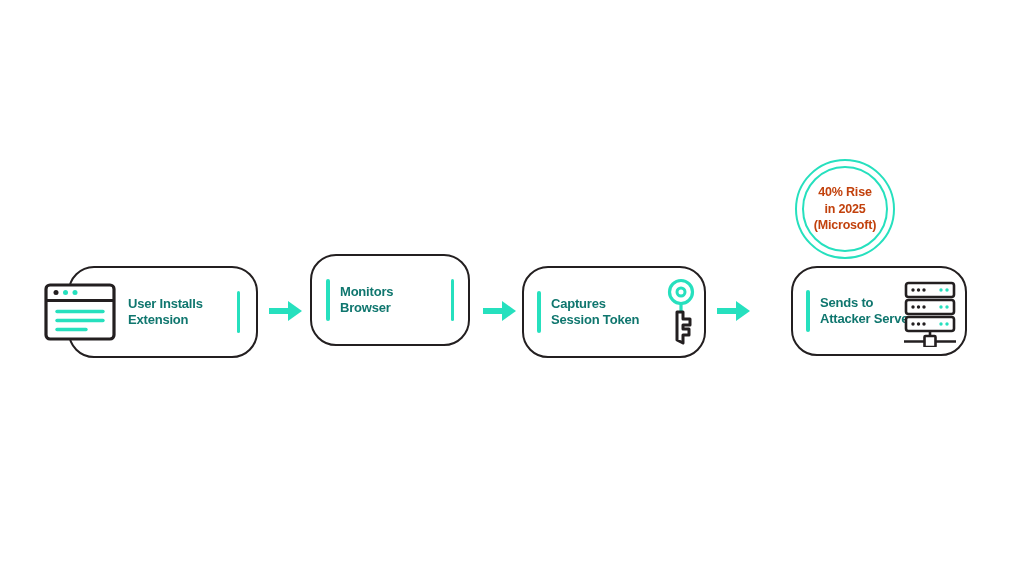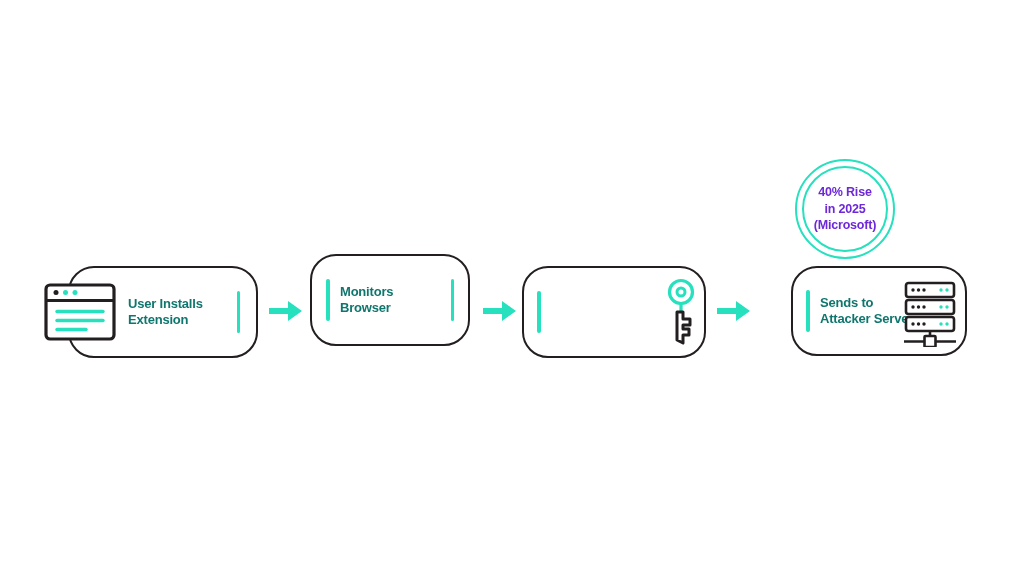--- a/index.html
+++ b/index.html
@@ -79,21 +79,21 @@
     position: absolute;
     border-radius: 50%;
     border: 2.5px solid #26E0BE;
   }
   .badge-text {
     position: relative;
     text-align: center;
     font-weight: bold;
     font-size: 12.5px;
     line-height: 1.34;
-    color: #6d28d9;
+    color: #c2410c;
     white-space: pre-line;
     letter-spacing: -0.2px;
     font-family: "Liberation Sans", sans-serif;
   }
 </style>
 </head>
 <body>
 
 <div id="stage">
 
@@ -132,20 +132,22 @@
 
   <div class="arrow" style="left:482px; top:297px; width:36px; height:28px;">
     <svg width="36" height="28" viewBox="0 0 36 28" xmlns="http://www.w3.org/2000/svg">
       <line x1="1" y1="14" x2="23" y2="14" stroke="#26E0BE" stroke-width="6"></line>
       <path d="M20 4 L34 14 L20 24 Z" fill="#26E0BE"></path>
     </svg>
   </div>
 
   <div class="step-box" style="left:522px; top:266px; width:184px; height:92px;">
     <div class="accent-bar" style="left:13px;"></div>
+    <div class="step-label" style="margin-left:27px;">Captures
+Session Token</div>
   </div>
 
   <div class="key-icon" style="left:662px; top:278px; width:40px; height:68px;">
     <svg width="40" height="68" viewBox="0 0 40 68" xmlns="http://www.w3.org/2000/svg">
       <circle cx="19" cy="14" r="11.5" fill="none" stroke="#26E0BE" stroke-width="3.2"></circle>
       <circle cx="19" cy="14" r="4" fill="none" stroke="#26E0BE" stroke-width="3"></circle>
       <line x1="19" y1="25.5" x2="19" y2="36" stroke="#26E0BE" stroke-width="3.2"></line>
       <path d="M15 34 L15 62 L21 65 L21 57 L27 57 L27 51 L21 51 L21 47 L28 47 L28 41 L21 41 L21 34 Z" fill="#ffffff" stroke="#231f20" stroke-width="3" stroke-linejoin="round"></path>
     </svg>
   </div>

